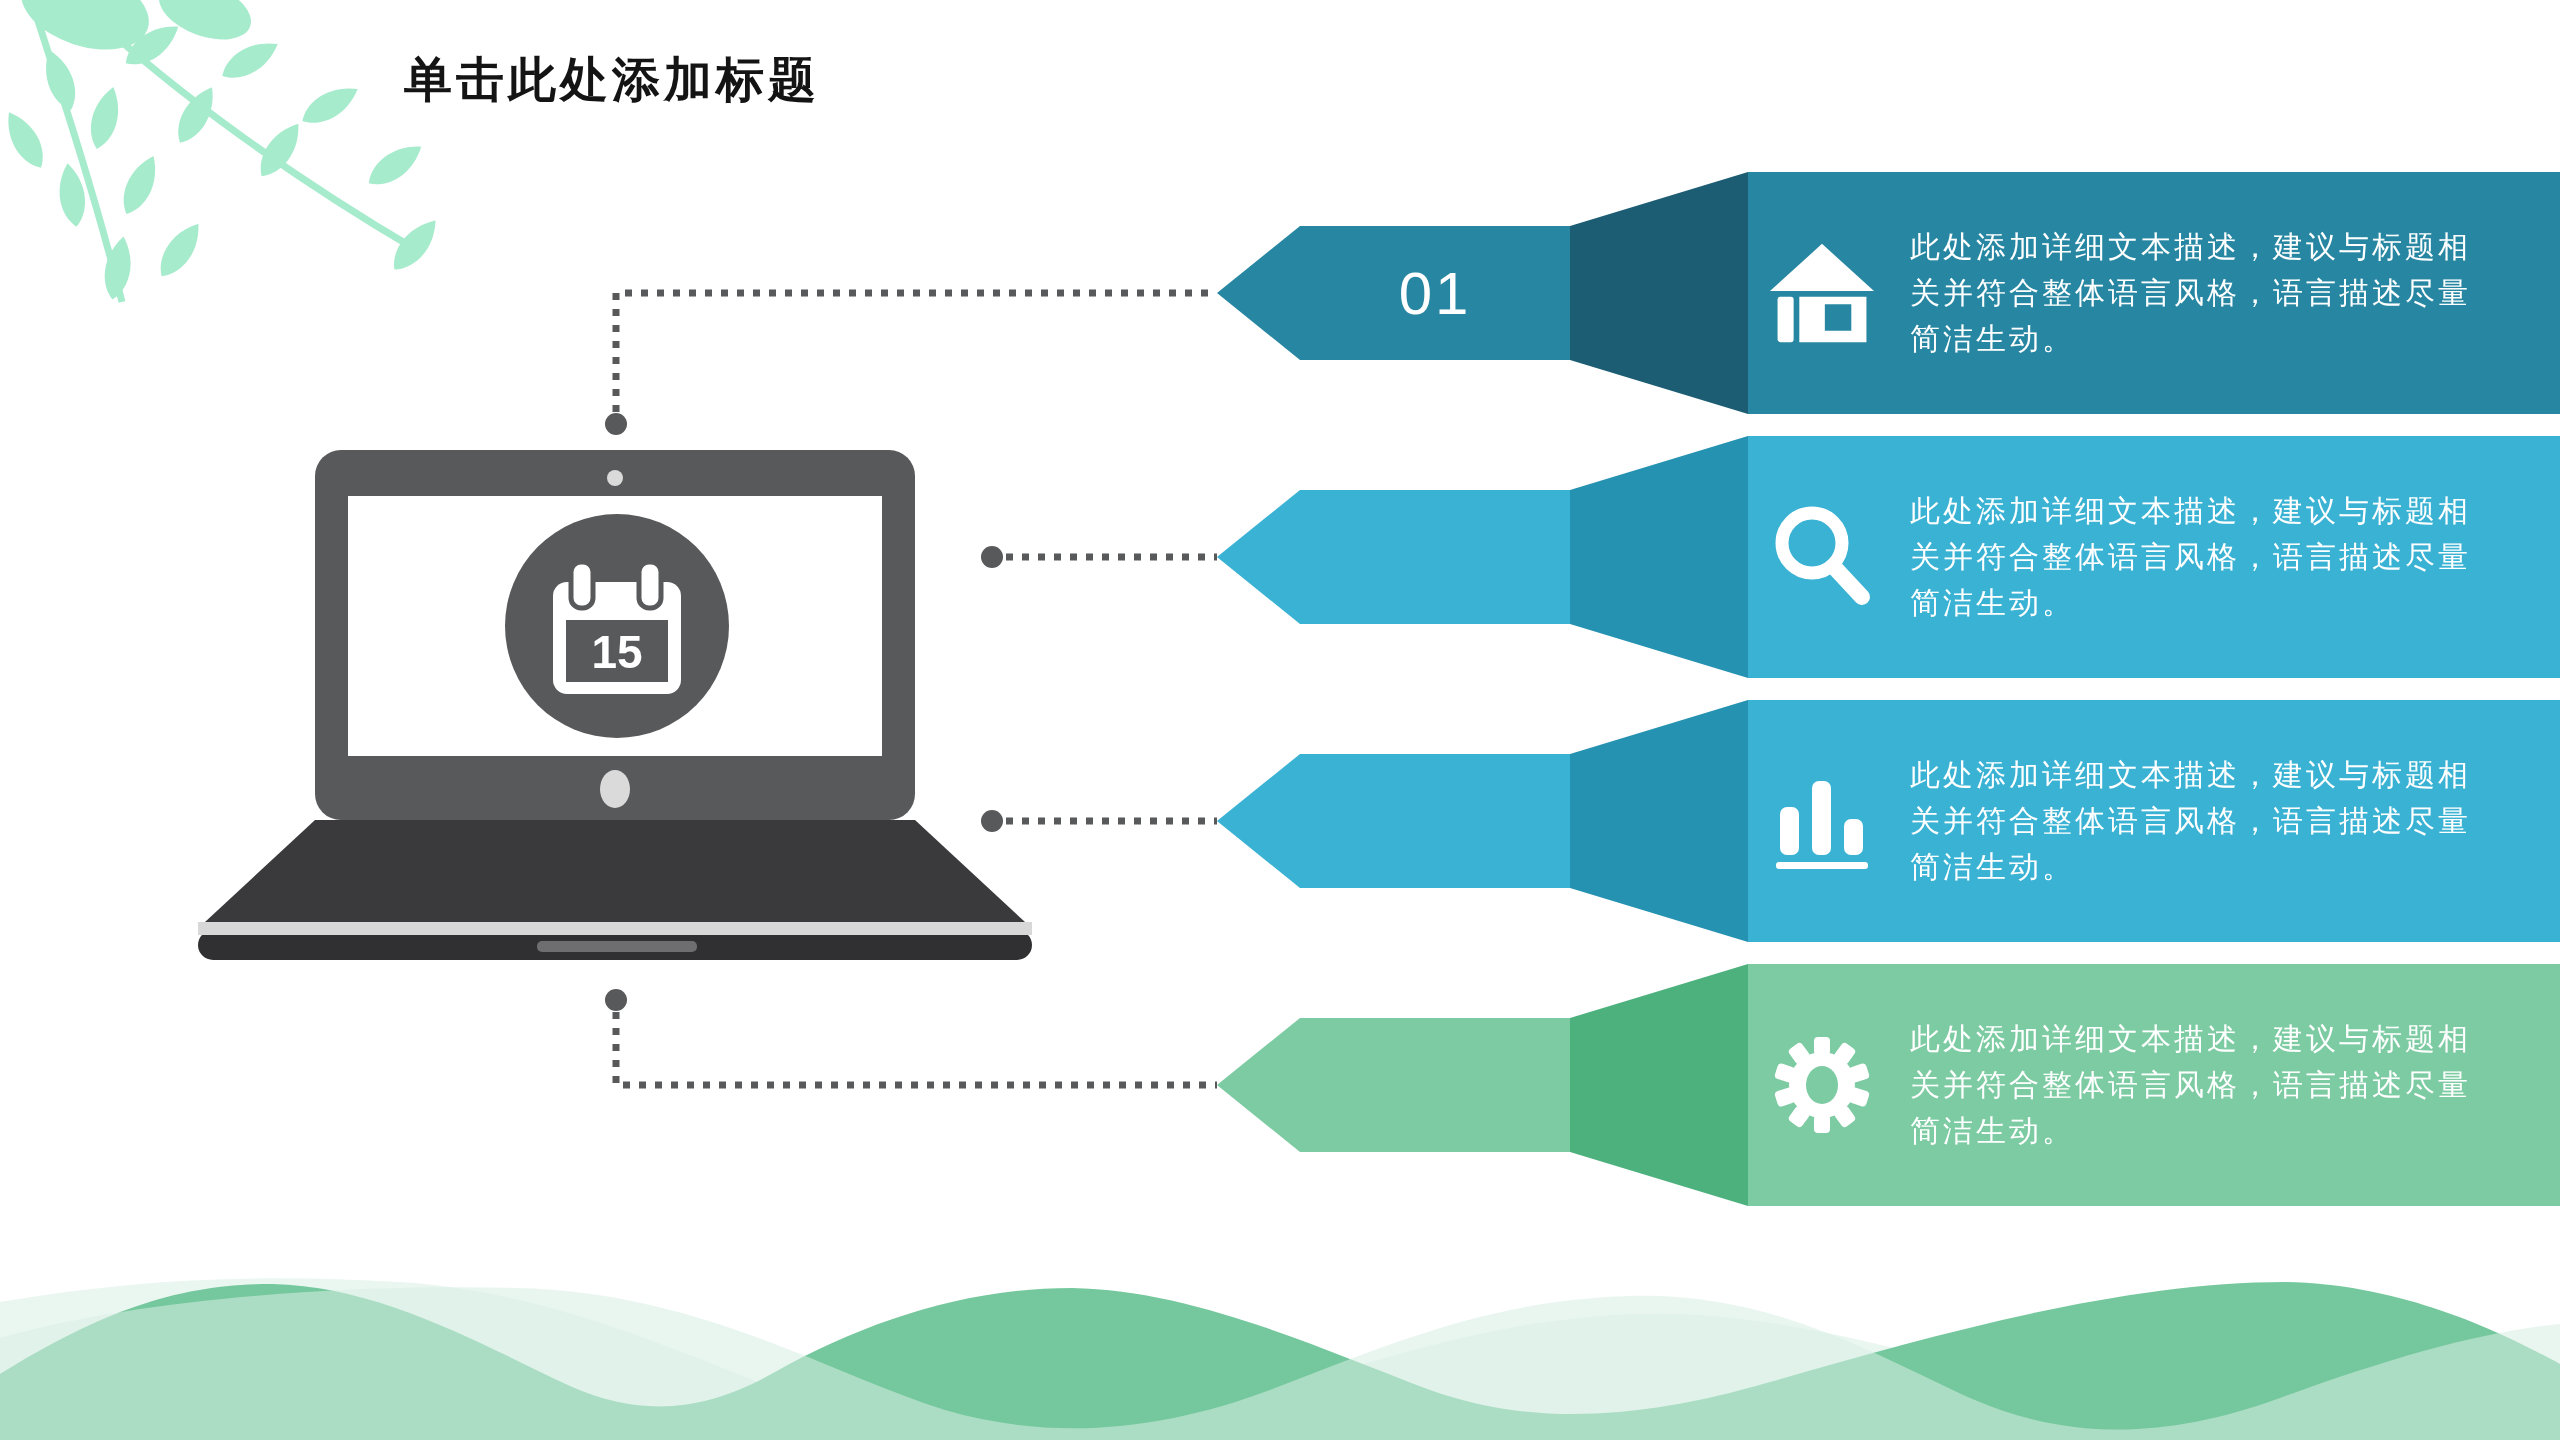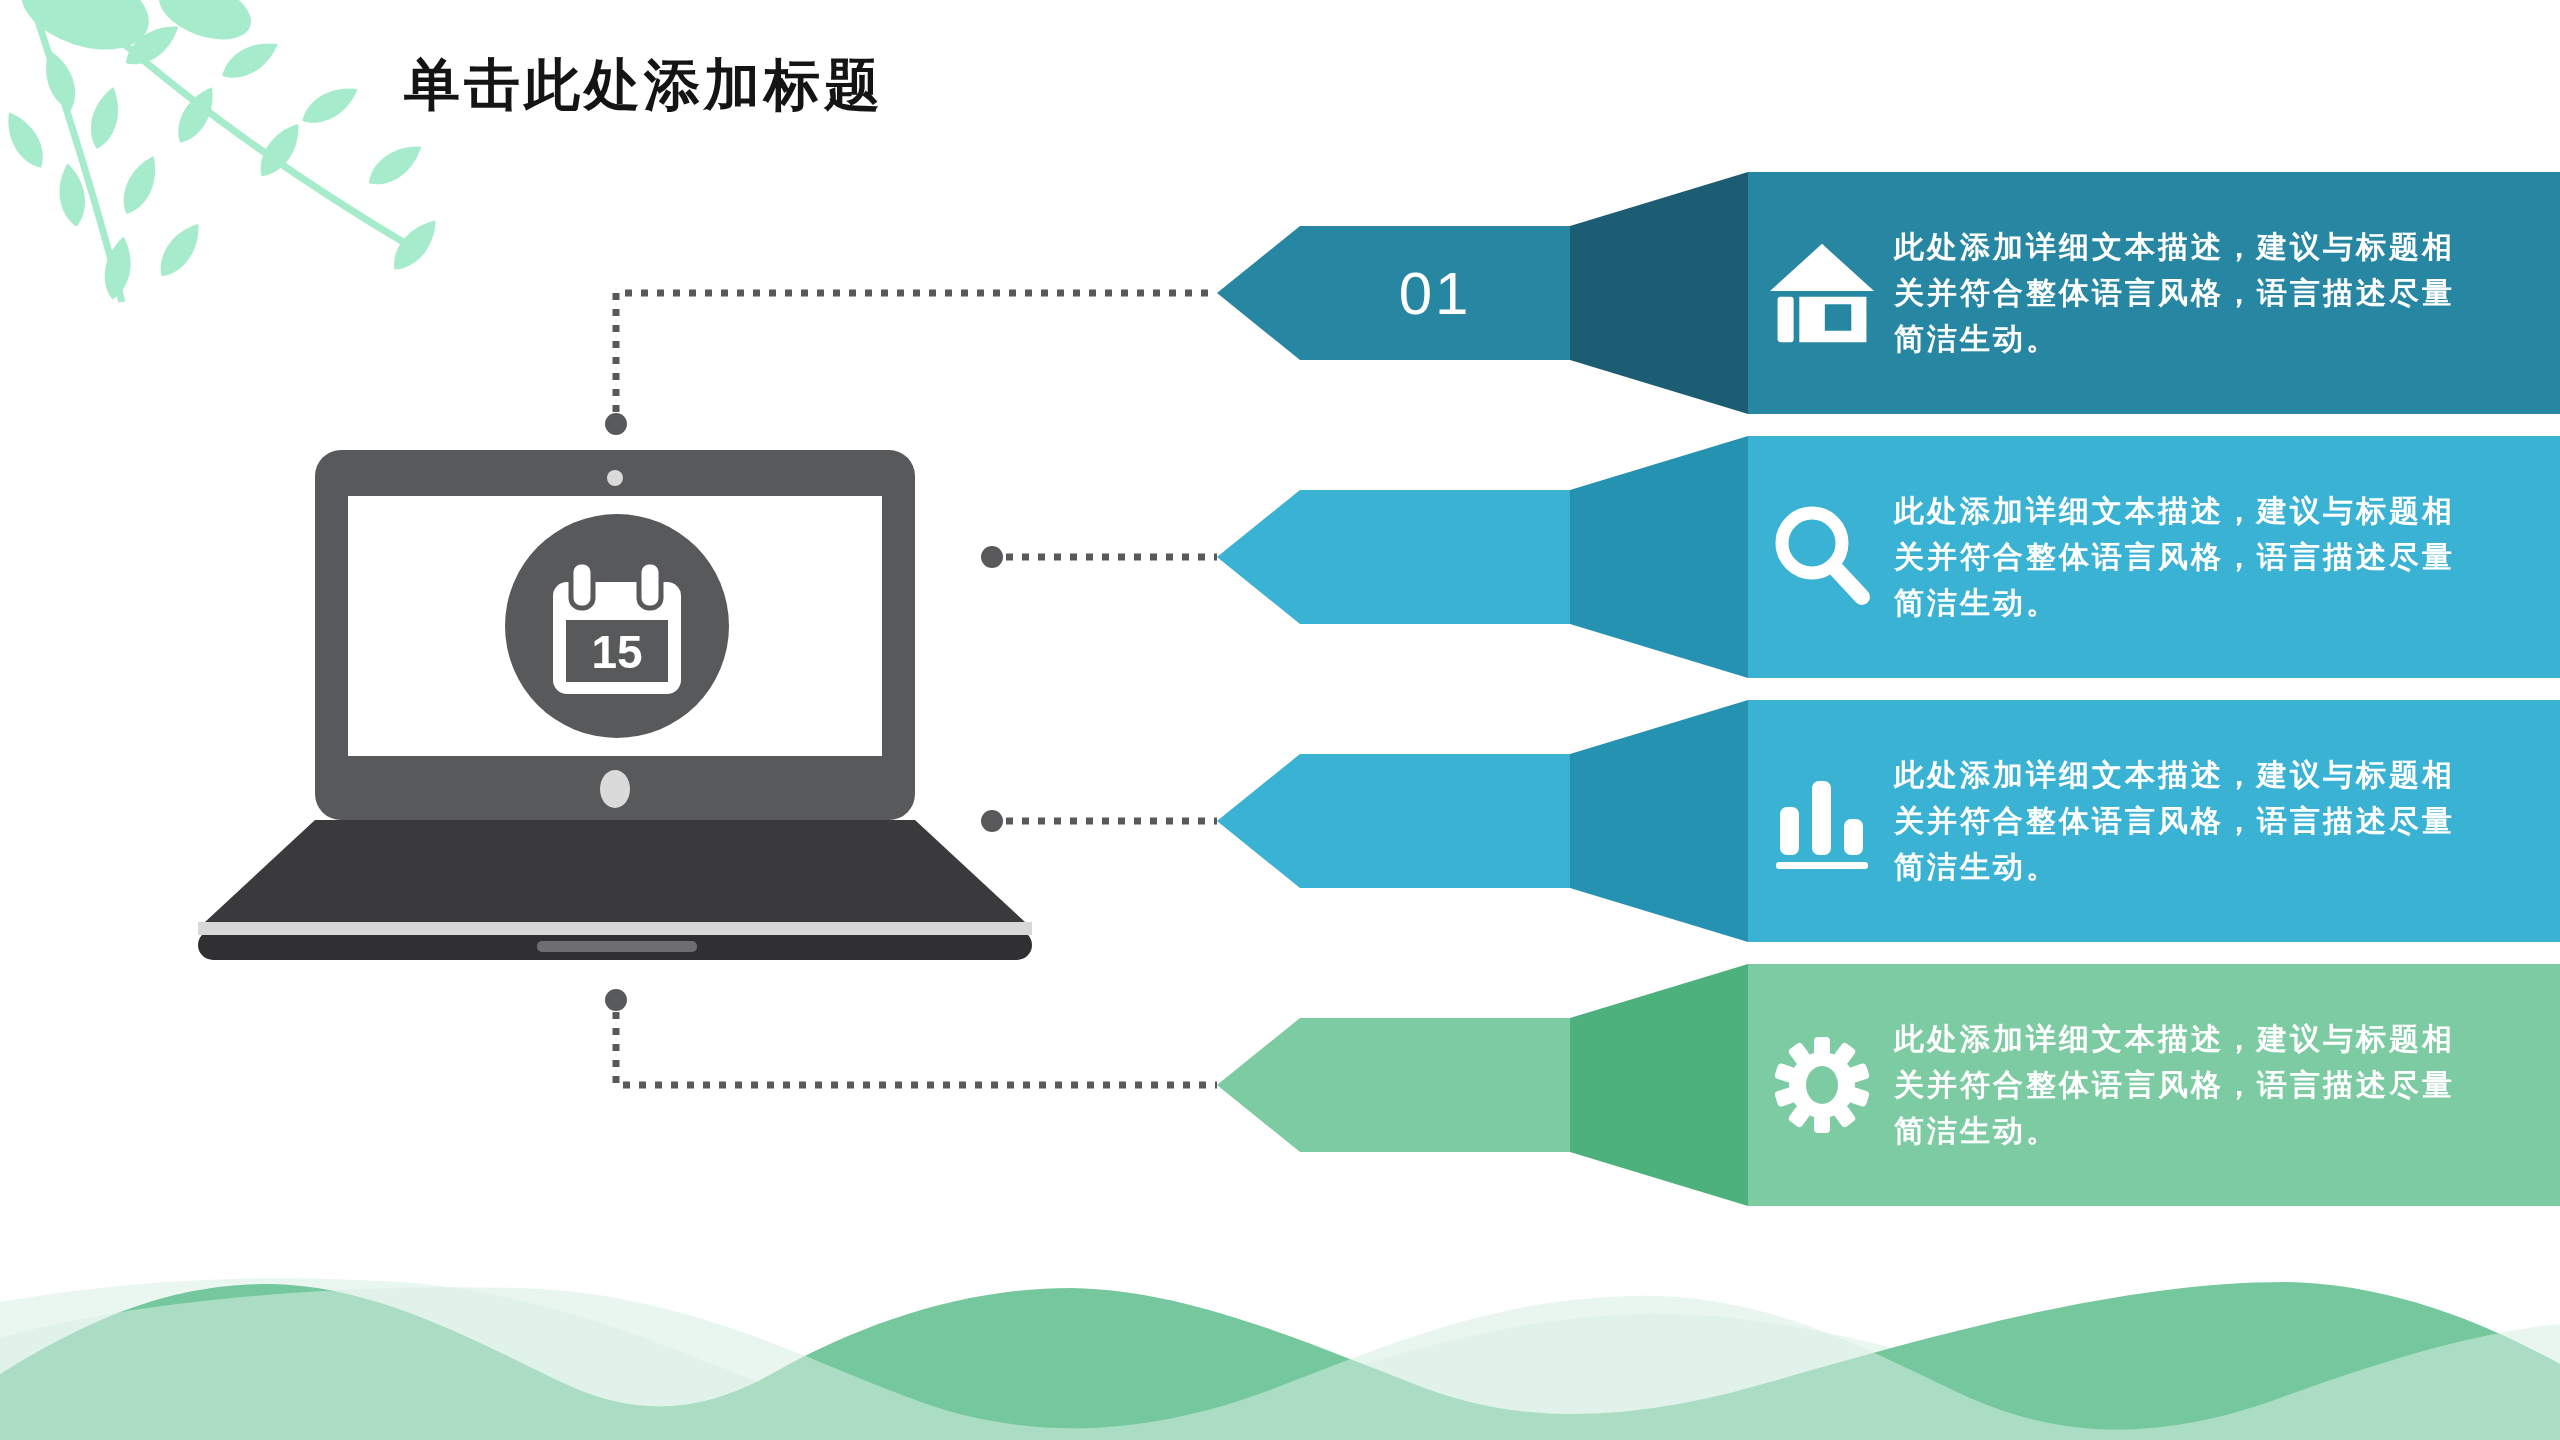--- a/index.html
+++ b/index.html
@@ -1,36 +1,36 @@
 <!DOCTYPE html>
 <html><head>
 <meta charset="utf-8">
 <style>
   html,body{margin:0;padding:0;background:#ffffff;}
   body{width:2560px;height:1440px;position:relative;overflow:hidden;
        font-family:"Liberation Sans","DejaVu Sans",sans-serif;}
   .abs{position:absolute;}
   #bg-decor{left:0;top:0;width:2560px;height:1440px;pointer-events:none;}
-  #page-title{left:404px;top:48px;font-size:56px;font-weight:700;color:#141414;
+  #page-title{left:404px;top:48px;font-size:48px;font-weight:700;color:#141414;
               letter-spacing:4px;white-space:nowrap;}
   
   #connectors{left:0;top:0;width:2560px;height:1440px;pointer-events:none;}
   .dotline{fill:none;stroke:#58595B;stroke-width:7;stroke-dasharray:7 9;}
   .dotend{fill:#58595B;}
   
   .row{position:absolute;left:0;width:2560px;height:242px;}
   .row-shapes{position:absolute;left:1217px;top:0;width:531px;height:242px;}
   .row-num{position:absolute;left:1300px;top:0;width:270px;height:242px;
            display:flex;align-items:center;justify-content:center;
            color:#ffffff;font-size:60px;font-weight:400;letter-spacing:3px;}
   .panel{position:absolute;left:1748px;top:0;width:812px;height:242px;
          background:var(--c);display:flex;align-items:center;}
   .panel-icon{width:104px;height:104px;margin-left:22px;flex:0 0 auto;}
-  .panel-text{margin-left:20px;width:620px;color:#ffffff;font-size:30px;
-              line-height:46px;letter-spacing:3px;font-weight:700;}
+  .panel-text{margin-left:36px;width:620px;color:#ffffff;font-size:30px;
+              line-height:46px;letter-spacing:3px;font-weight:400;}
   .laptop-svg{left:150px;top:430px;width:950px;height:545px;}
   .g-dark{fill:#58595B;}
   .g-deck{fill:#3A3A3C;}
   .g-light{fill:#D8D8D8;}
 </style>
 </head>
 <body>
 
 <svg id="bg-decor" class="abs" viewBox="0 0 2560 1440">
   <g fill="#A7EBCD" stroke="none">

